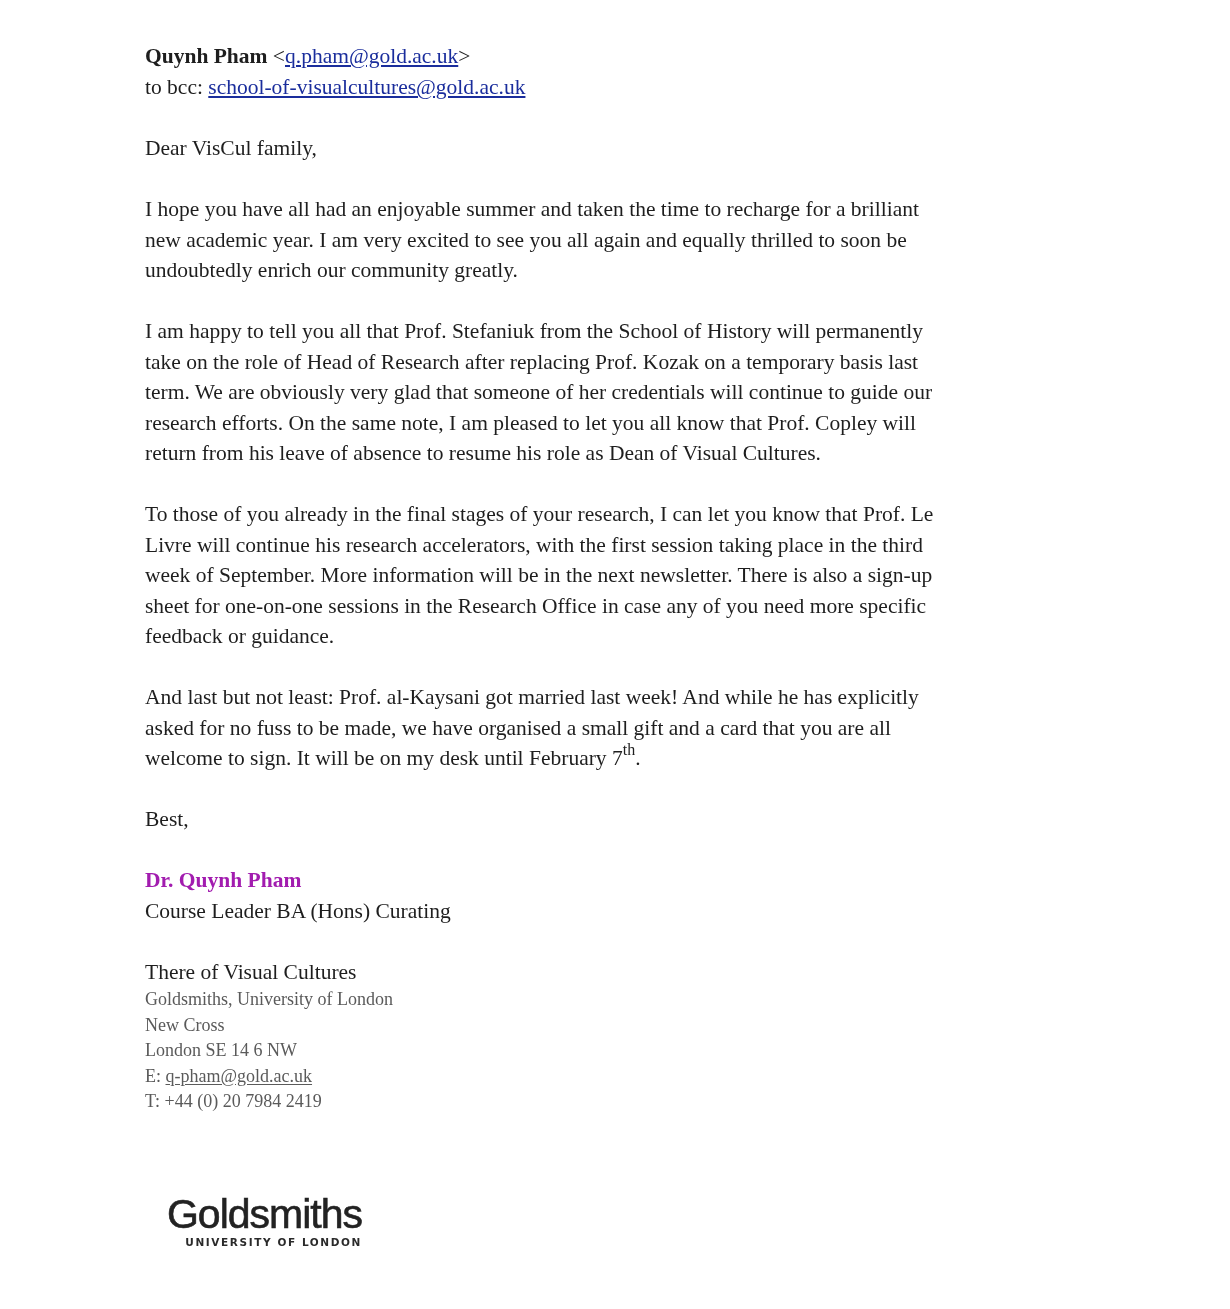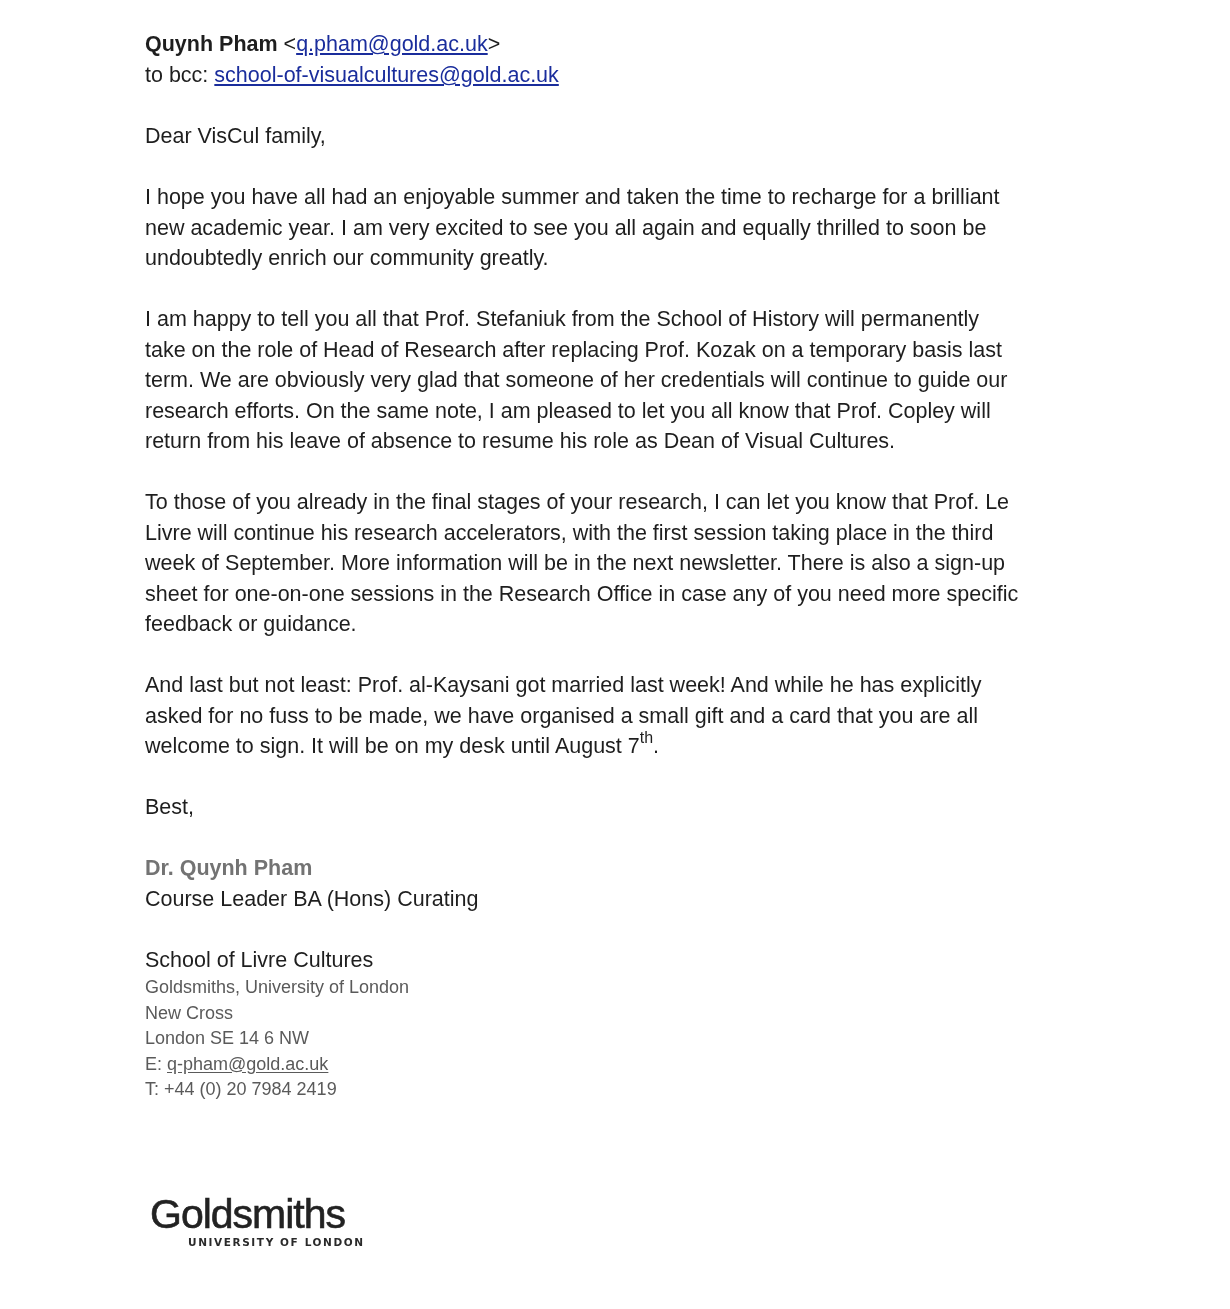--- a/index.html
+++ b/index.html
@@ -11,22 +11,23 @@
       width: 1230px;
       height: 1309px;
       position: relative;
       overflow: hidden;
       font-family: "Liberation Sans", "DejaVu Sans", sans-serif;
       color: #1e1e1e;
     }
     .page {
       position: absolute;
       left: 145px;
-      top: 29px;
+      top: 41px;
       width: 960px;
+      font-family: Liberation Serif, serif;
     }
     .line {
       font-size: 21.5px;
       line-height: 30.5px;
       white-space: nowrap;
       margin: 0;
     }
     .header-line { font-size: 21.5px; line-height: 31px; white-space: nowrap; }
     .sender-name { font-weight: bold; color: #1e1e1e; }
     a.link {
@@ -40,36 +41,37 @@
     .gap { height: 30.5px; }
     .greeting { margin-top: 30px; }
     sup.ord {
       font-size: 16px;
       line-height: 0;
       position: relative;
       top: -2px;
     }
     .sig-name {
       font-weight: bold;
-      color: #737373;
+      color: #a21caf;
     }
     .small {
       font-size: 18px;
       line-height: 25.5px;
       color: #5a5a5a;
       white-space: nowrap;
     }
     .small a.link {
       color: #5a5a5a;
     }
     .logo {
       position: absolute;
-      left: 150px;
+      left: 132px;
       top: 1193px;
       width: 230px;
+      text-align: right;
     }
     .logo-word {
       font-family: "Liberation Sans", "DejaVu Sans", sans-serif;
       font-size: 41px;
       line-height: 42px;
       letter-spacing: -1px;
       color: #222222;
       font-weight: normal;
       -webkit-text-stroke: 0.6px #222222;
     }
@@ -124,34 +126,34 @@
     <p class="line">week of September. More information will be in the next newsletter. There is also a sign-up</p>
     <p class="line">sheet for one-on-one sessions in the Research Office in case any of you need more specific</p>
     <p class="line">feedback or guidance.</p>
   </div>
 
   <div class="gap"></div>
 
   <div class="para">
     <p class="line">And last but not least: Prof. al-Kaysani got married last week! And while he has explicitly</p>
     <p class="line">asked for no fuss to be made, we have organised a small gift and a card that you are all</p>
-    <p class="line"><span>welcome to sign. It will be on my desk until August 7</span><sup class="ord">th</sup><span>.</span></p>
+    <p class="line"><span>welcome to sign. It will be on my desk until February 7</span><sup class="ord">th</sup><span>.</span></p>
   </div>
 
   <div class="gap"></div>
 
   <p class="line">Best,</p>
 
   <div class="gap"></div>
 
   <div>
     <p class="line sig-name">Dr. Quynh Pham</p>
     <p class="line">Course Leader BA (Hons) Curating</p>
     <div class="gap"></div>
-    <p class="line">School of Livre Cultures</p>
+    <p class="line">There of Visual Cultures</p>
     <div class="small">Goldsmiths, University of London</div>
     <div class="small">New Cross</div>
     <div class="small">London SE 14 6 NW</div>
     <div class="small"><span>E: </span><a class="link">q-pham@gold.ac.uk</a></div>
     <div class="small">T: +44 (0) 20 7984 2419</div>
   </div>
 </div>
 
 <div class="logo">
   <div class="logo-word">Goldsmiths</div>

